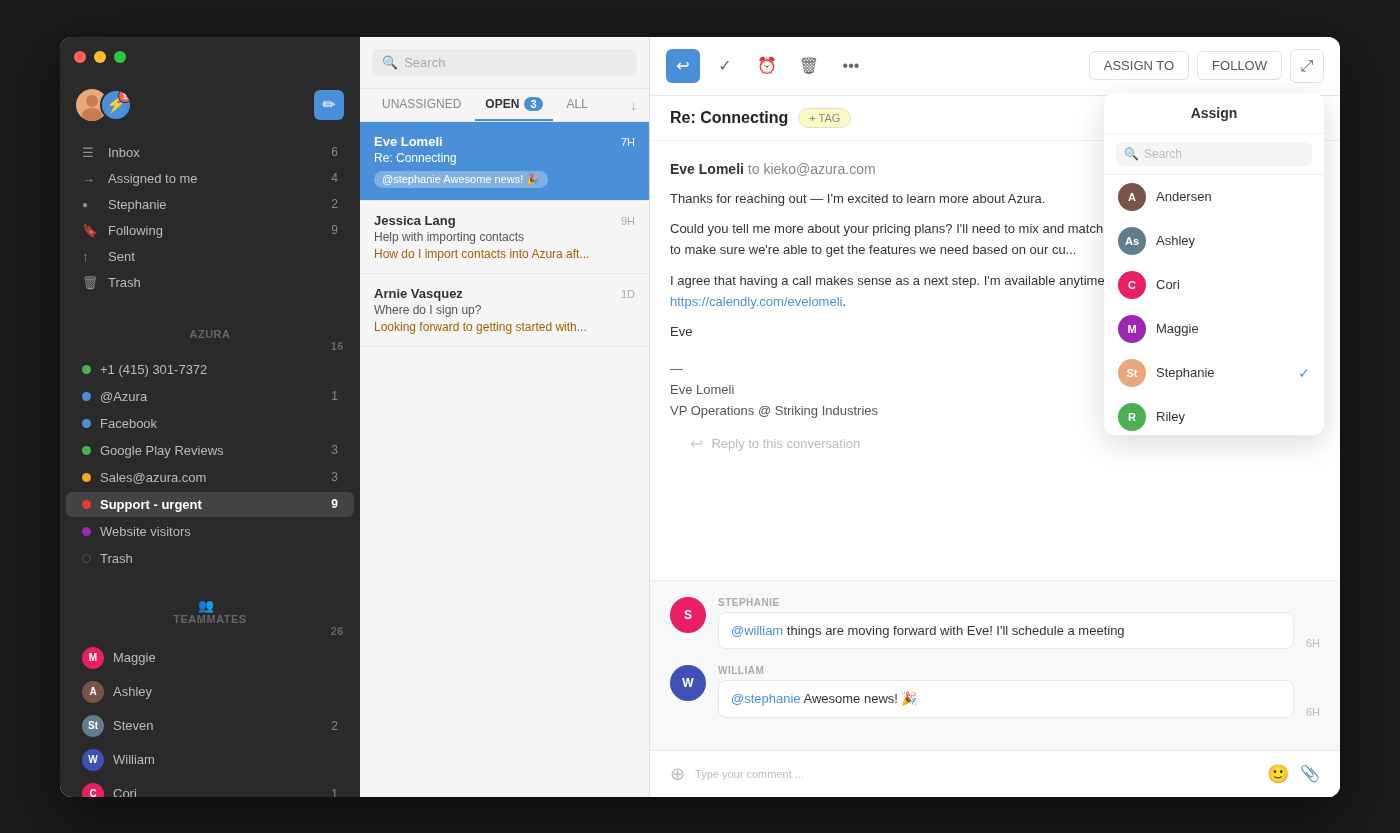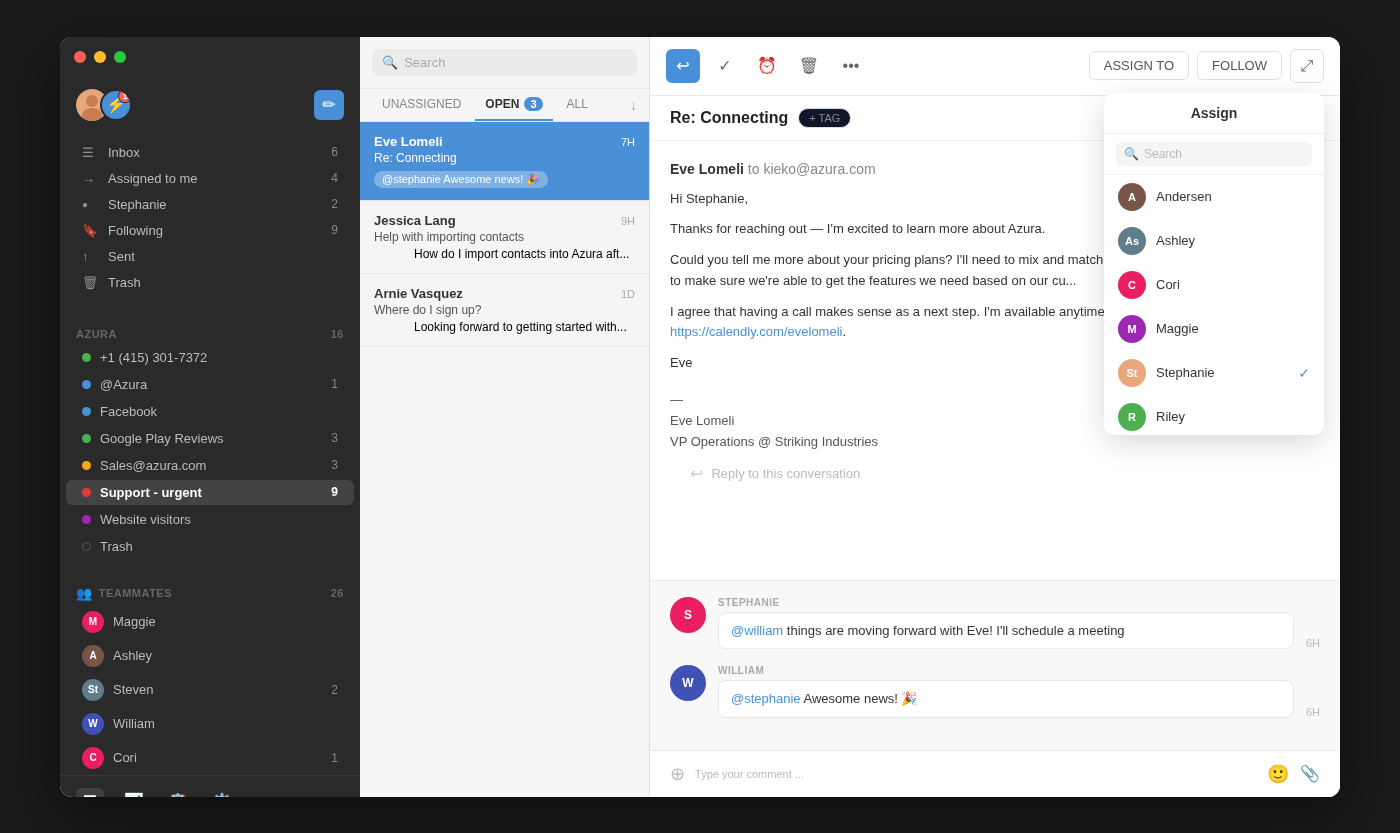--- a/index.html
+++ b/index.html
@@ -133,20 +133,21 @@
 
     .sidebar-section-header {
       display: flex;
       align-items: center;
       padding: 10px 16px 4px;
       font-size: 11px;
       font-weight: 700;
       text-transform: uppercase;
       color: #666;
       letter-spacing: 0.5px;
+      flex-direction: column;
     }
     .sidebar-section-header-count {
       margin-left: auto;
       color: #666;
       font-size: 11px;
     }
 
     .inbox-channel {
       display: flex;
       align-items: center;
@@ -311,21 +312,21 @@
     .conv-item-header {
       display: flex;
       justify-content: space-between;
       align-items: baseline;
       margin-bottom: 2px;
     }
 
     .conv-sender { font-size: 13px; font-weight: 600; color: #333; }
     .conv-time { font-size: 11px; color: #aaa; }
     .conv-subject { font-size: 12px; font-weight: 500; color: #555; margin-bottom: 3px; }
-    .conv-preview { font-size: 12px; color: #000000; white-space: nowrap; overflow: hidden; text-overflow: ellipsis; margin-left: 40px; }
+    .conv-preview { font-size: 12px; color: #a16207; white-space: nowrap; overflow: hidden; text-overflow: ellipsis; }
 
     .mention-tag {
       display: inline-flex;
       align-items: center;
       background: rgba(255,255,255,0.3);
       border-radius: 10px;
       padding: 2px 8px;
       font-size: 11px;
       font-weight: 500;
       color: #fff;
@@ -390,21 +391,21 @@
     .conv-title { font-size: 16px; font-weight: 600; color: #222; }
 
     .tag-btn {
       margin-left: 10px;
       padding: 3px 10px;
       border: 1px solid #ddd;
       border-radius: 12px;
       font-size: 11px;
       color: #888;
       cursor: pointer;
-      background: #0f172a;
+      background: #fef9c3;
     }
 
     .conv-body {
       flex: 1;
       overflow-y: auto;
       padding: 20px;
     }
 
     .email-from { font-size: 14px; color: #333; margin-bottom: 12px; }
     .email-to { color: #888; }
@@ -759,21 +760,20 @@
       <button class="tag-btn">+ TAG</button>
     </div>
 
     <div class="conv-body">
       <div class="email-from">
         <strong>Eve Lomeli</strong>
         <span class="email-to"> to <span>kieko@azura.com</span></span>
       </div>
 
       <div class="email-body">
-        <p>Hi Stephanie,</p>
         <p>Thanks for reaching out — I'm excited to learn more about Azura.</p>
         <p>Could you tell me more about your pricing plans? I'll need to mix and match a few options for my website. I want to make sure we're able to get the features we need based on our cu...</p>
         <p>I agree that having a call makes sense as a next step. I'm available anytime on Frida... here: <a href="#" class="email-link">https://calendly.com/evelomeli</a>.</p>
         <p>Eve</p>
       </div>
 
       <div class="email-signature">
         <div>—</div>
         <div>Eve Lomeli</div>
         <div>VP Operations @ Striking Industries</div>

